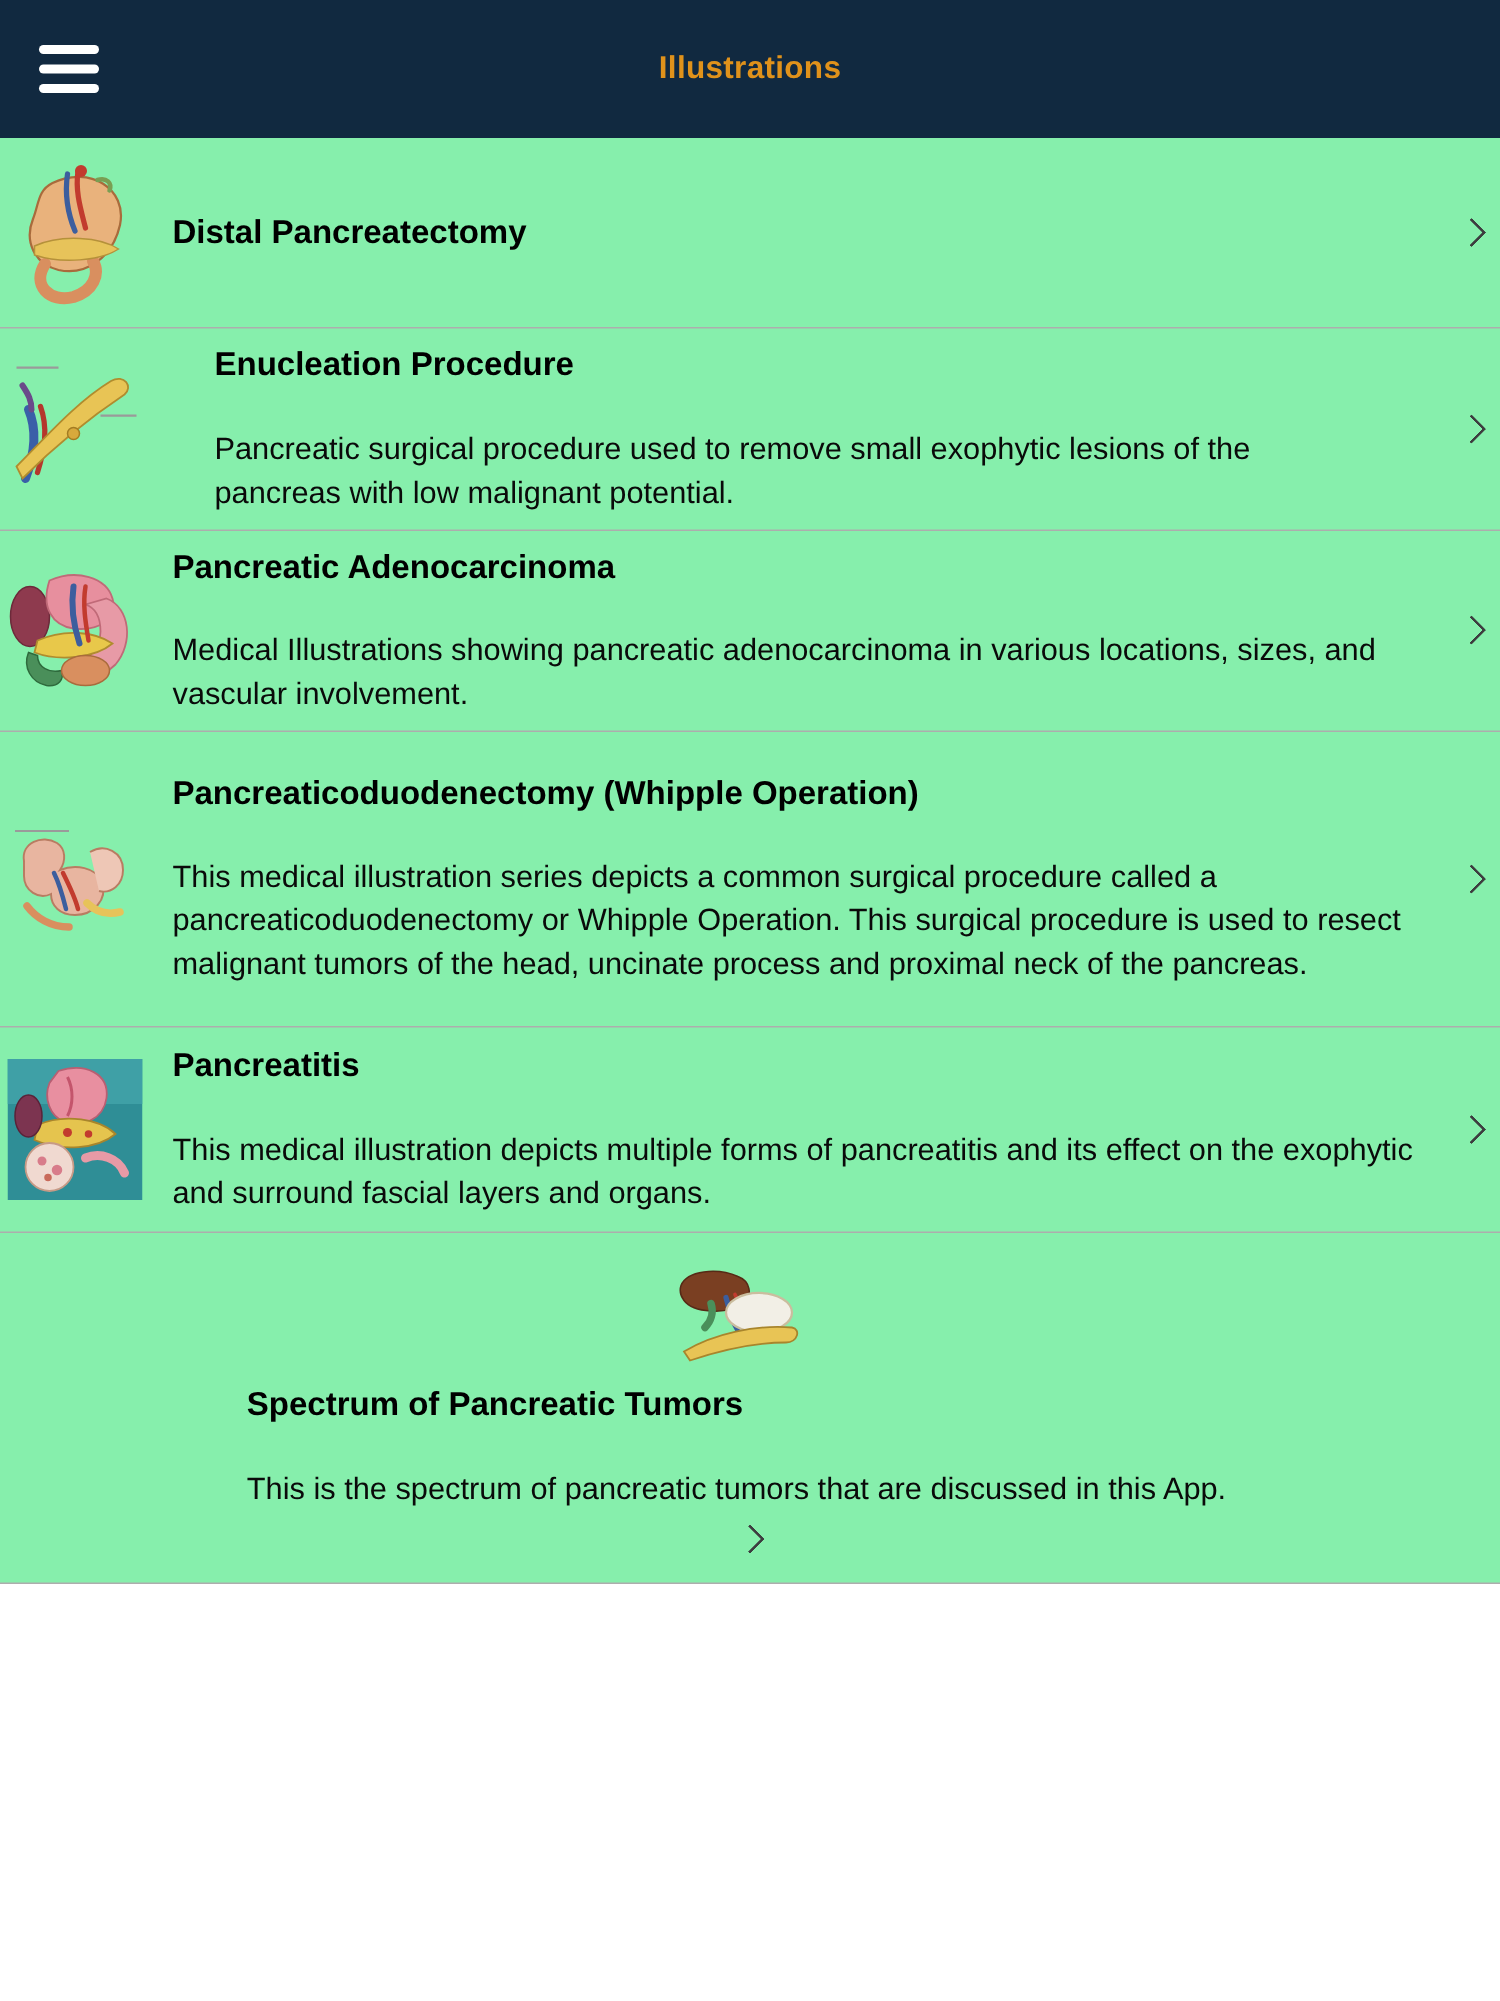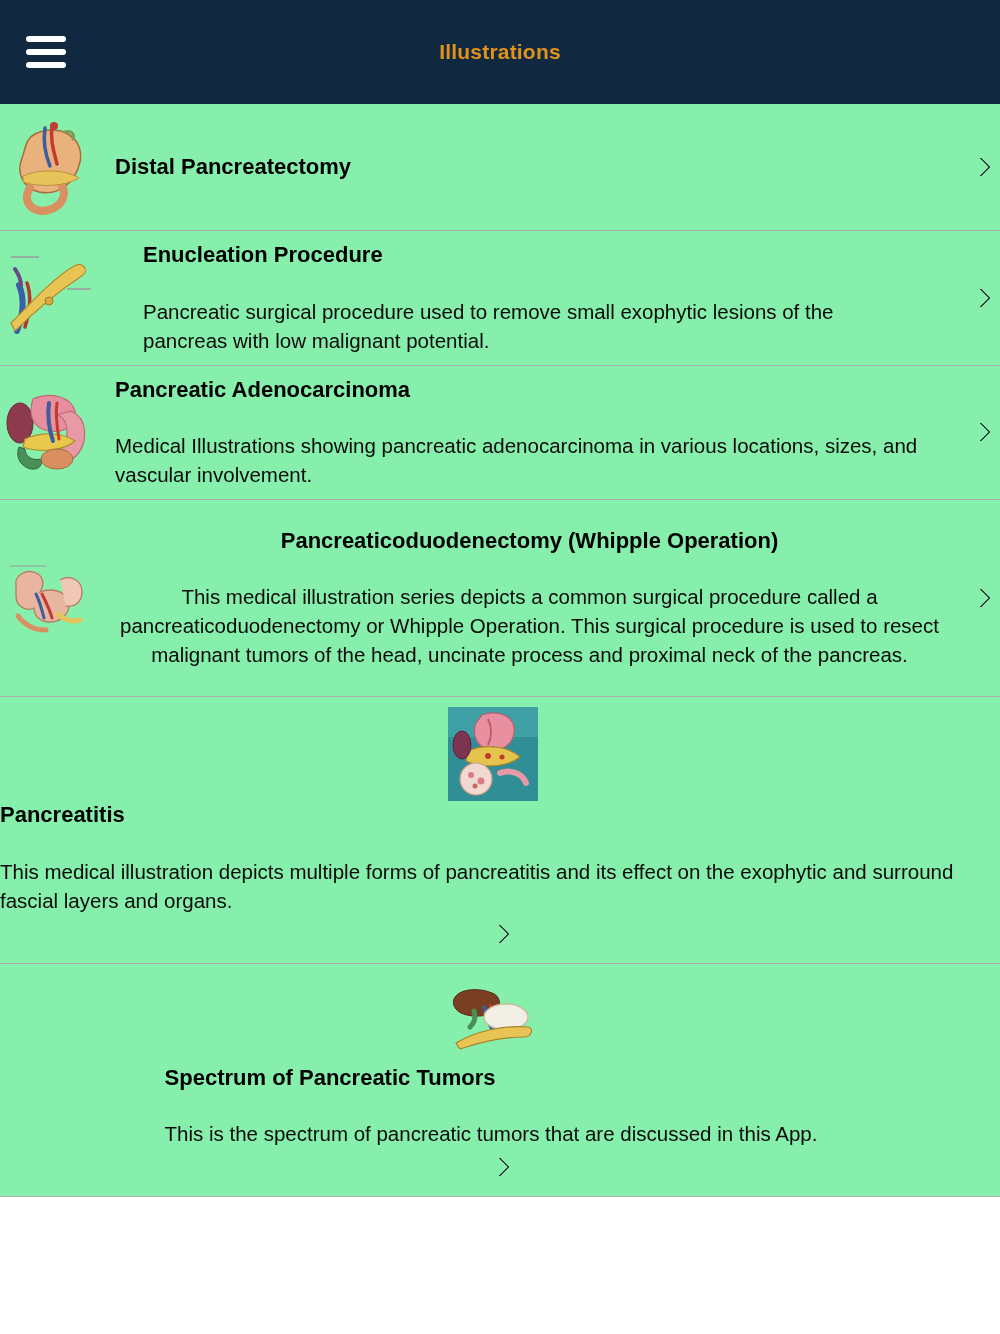--- a/index.html
+++ b/index.html
@@ -1,36 +1,36 @@
 <!DOCTYPE html>
 <html><head>
 <meta charset="utf-8">
 <style>
   * { margin: 0; padding: 0; box-sizing: border-box; }
   html, body { width: 1000px; height: 1334px; background: #ffffff;
     font-family: "Liberation Sans", "DejaVu Sans", sans-serif; }
 
   
-  .header { position: relative; height: 104px; background: #112940;
+  .header { position: relative; height: 92px; background: #112940;
     display: flex; align-items: center; }
   .menu-btn { position: absolute; left: 26px; top: 50%; transform: translateY(-50%);
     width: 44px; height: 36px; display: flex; flex-direction: column;
     justify-content: space-between; cursor: pointer; background: none; border: none; padding: 2px 0; }
   .menu-btn .bar { width: 40px; height: 6px; background: #ffffff; border-radius: 3px; }
   .header-title { position: absolute; left: 0; right: 0; text-align: center;
     color: #e0921b; font-size: 21px; font-weight: 700; letter-spacing: 0.2px; }
 
   
   .list { background: #86efac; }
   .row { display: flex; align-items: center; padding: 10px 0; position: relative; }
   .row.r1 { min-height: 116px; }
   .row.r2 { min-height: 130px; gap: 28px; }
   .row.r3 { min-height: 130px; }
-  .row.r4 { min-height: 196px; text-align: center; }
-  .row.r5 { min-height: 136px; flex-direction: column; }
+  .row.r4 { min-height: 196px; }
+  .row.r5 { min-height: 136px; }
   .row.r6 { min-height: 108px; flex-direction: column; }
   .sep { height: 0; border-bottom: 1px solid #adadad; }
 
   .thumb { flex: 0 0 90px; margin-left: 5px; margin-right: 20px;
     display: flex; align-items: center; justify-content: center; }
   .thumb svg { display: block; }
 
   .texts { flex: 1 1 auto; min-width: 0; padding-right: 18px; }
   .item-title { font-size: 22px; font-weight: 700; color: #000; line-height: 1.25; }
   .item-desc { margin-top: 28px; font-size: 20.5px; color: #0a0a0a; line-height: 29px; }

